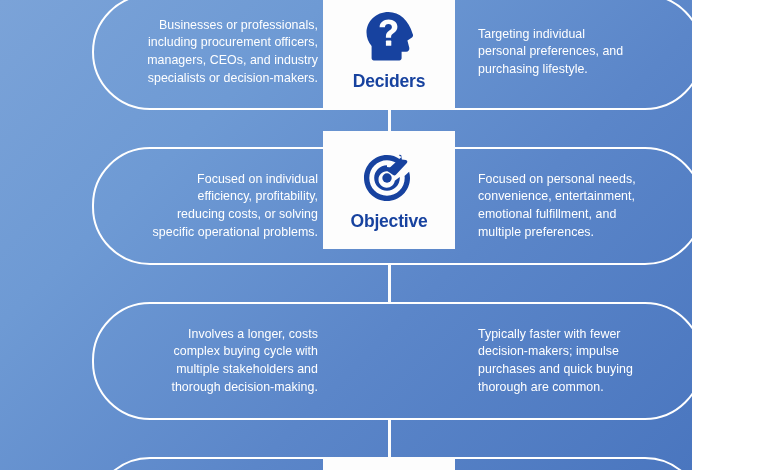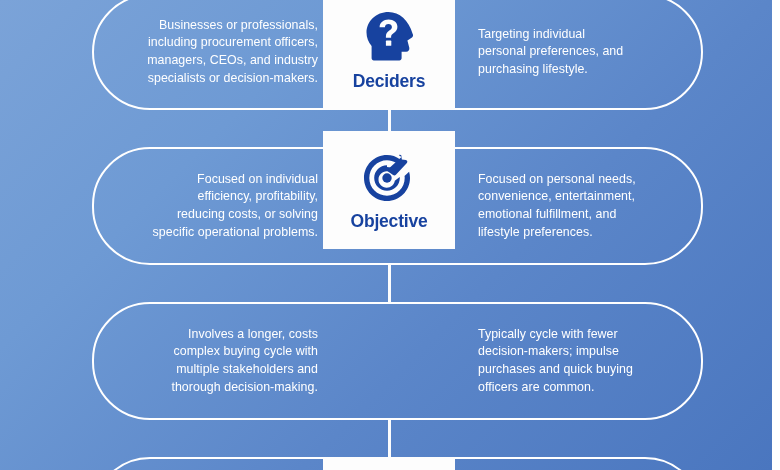--- a/index.html
+++ b/index.html
@@ -8,21 +8,21 @@
   }
   body {
     width: 780px;
     height: 470px;
     overflow: hidden;
     font-family: "Liberation Sans", sans-serif;
   }
 
   #infographic {
     position: relative;
-    width: 772px;
+    width: 692px;
     height: 470px;
     overflow: hidden;
     background: linear-gradient(135deg, #7ba3d8 0%, #6e9ad4 28%, #5b86c9 62%, #4a76bf 100%);
   }
 
   
   .center-panel {
     position: absolute;
     left: 323px;
     width: 132px;
@@ -137,21 +137,21 @@
     <div class="capsule-text left">
       <span>Focused on individual</span>
       <span>efficiency, profitability,</span>
       <span>reducing costs, or solving</span>
       <span>specific operational problems.</span>
     </div>
     <div class="capsule-text right">
       <span>Focused on personal needs,</span>
       <span>convenience, entertainment,</span>
       <span>emotional fulfillment, and</span>
-      <span>lifestyle preferences.</span>
+      <span>multiple preferences.</span>
     </div>
   </div>
 
   <div class="center-panel" style="top:131px; height:118px;">
     <div class="icon-wrap">
       <svg width="56" height="54" viewBox="0 0 56 54" aria-hidden="true">
         <path fill="#17429f" d="M26 3C13.3 3 3 13.3 3 26s10.3 23 23 23 23-10.3 23-23c0-2.2-.3-4.3-.9-6.3l-4.6 4.2c.2.7.2 1.4.2 2.1 0 9.8-7.9 17.7-17.7 17.7S8.3 35.8 8.3 26 16.2 8.3 26 8.3c3.3 0 6.3.9 9 2.5l3.9-3.6C35.2 4.5 30.8 3 26 3z"></path>
         <path fill="#17429f" d="M26 13.2c-7.1 0-12.8 5.7-12.8 12.8S18.9 38.8 26 38.8 38.8 33.1 38.8 26c0-.3 0-.6-.1-.9l-4.9 3.6c-.6 4-4 7-8.1 7-4.5 0-8.2-3.7-8.2-8.2s3.7-8.2 8.2-8.2c1.4 0 2.7.4 3.9 1l3.5-3.2c-2.1-1.3-4.5-2.1-7.1-2.1z"></path>
         <circle fill="#17429f" cx="26" cy="26" r="4.7"></circle>
         <path fill="#17429f" d="M40.5 4.9 27.5 16.8c-1 .9-.9 2.5.2 3.3l4.4 3c.9.6 2.1.5 2.8-.3l11-11.9c.9-1 .3-2.6-1-2.8l-4.1-.5-.3-3.1c.2-1.5-1.5-2.3-2.6-1.3z"></path>
@@ -163,24 +163,24 @@
   <div class="center-divider" style="top:265px; height:37px;"></div>
 
   <div class="capsule" style="top:302px; height:118px;">
     <div class="capsule-text left">
       <span>Involves a longer, costs</span>
       <span>complex buying cycle with</span>
       <span>multiple stakeholders and</span>
       <span>thorough decision-making.</span>
     </div>
     <div class="capsule-text right">
-      <span>Typically cycle with fewer</span>
+      <span>Typically faster with fewer</span>
       <span>decision-makers; impulse</span>
       <span>purchases and quick buying</span>
-      <span>officers are common.</span>
+      <span>thorough are common.</span>
     </div>
   </div>
 
 
   <div class="center-divider" style="top:420px; height:37px;"></div>
 
   <div class="capsule" style="top:457px; height:118px;"></div>
   <div class="center-panel" style="top:457px; height:118px;"></div>
 
 </div>

